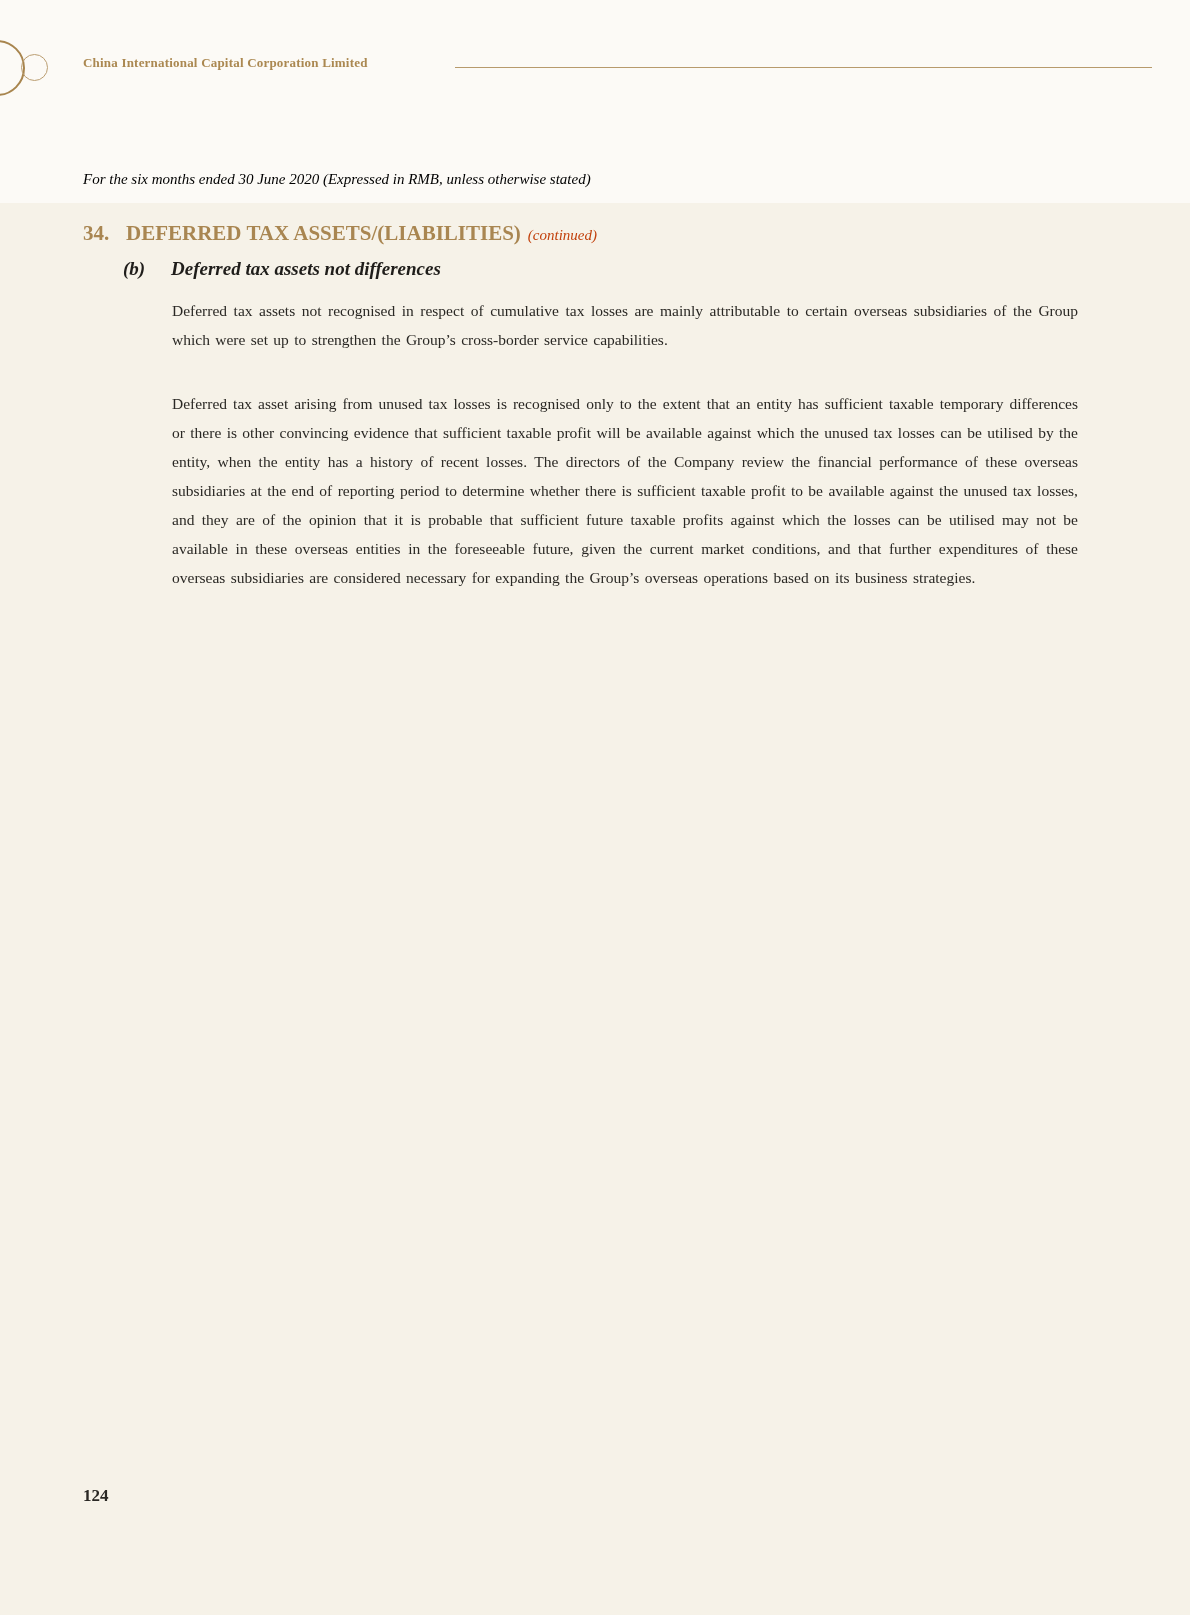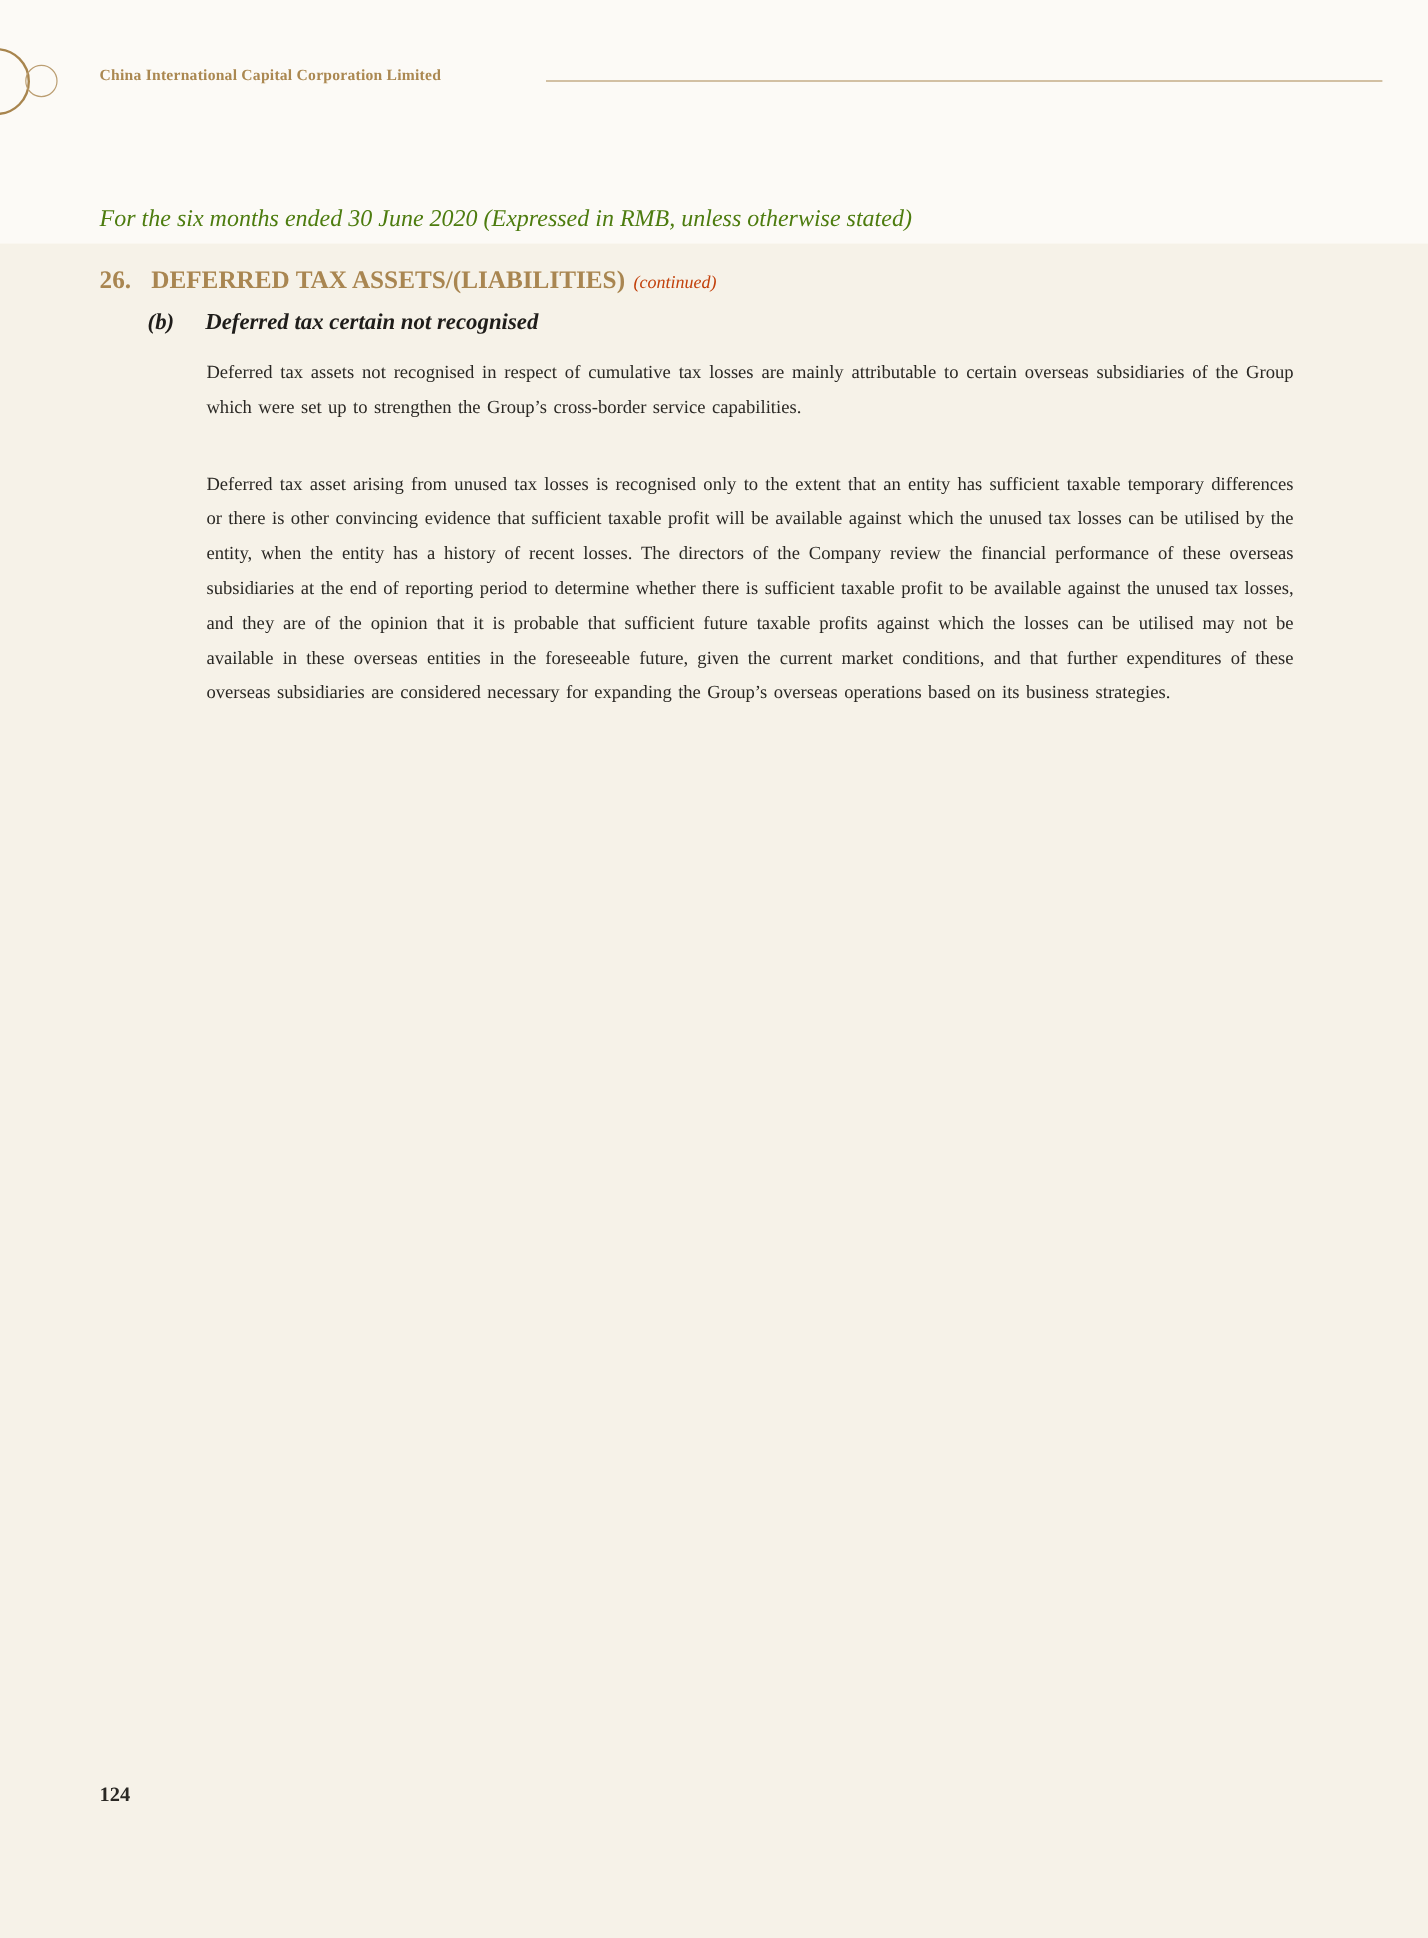--- a/index.html
+++ b/index.html
@@ -66,23 +66,23 @@
     width: 1030px;
     font-size: 35px;
     font-weight: bold;
     color: #b08c52;
     letter-spacing: -0.2px;
     white-space: nowrap;
   }
   .doc-subtitle {
     position: absolute;
     left: 83px; top: 171px;
-    font-size: 20px;
+    font-size: 15px;
     font-style: italic;
-    color: #4d7c0f;
+    color: #000000;
     white-space: nowrap;
   }
   .section-heading {
     position: absolute;
     left: 83px; top: 221px;
     font-size: 21px;
     font-weight: bold;
     color: #a98651;
     white-space: nowrap;
   }
@@ -145,25 +145,25 @@
   </div>
 
   <div class="company-name">China International Capital Corporation Limited</div>
 
   <div class="header-rule"></div>
 
 
   <div class="doc-subtitle">For the six months ended 30 June 2020 (Expressed in RMB, unless otherwise stated)</div>
 
   <div class="section-heading">
-    <span class="sec-num">26.</span><span>DEFERRED TAX ASSETS/(LIABILITIES)</span><span class="sec-continued">(continued)</span>
+    <span class="sec-num">34.</span><span>DEFERRED TAX ASSETS/(LIABILITIES)</span><span class="sec-continued">(continued)</span>
   </div>
 
   <div class="subsection-heading">
-    <span class="sub-label">(b)</span><span>Deferred tax certain not recognised</span>
+    <span class="sub-label">(b)</span><span>Deferred tax assets not differences</span>
   </div>
 
   <div class="body-copy">
     <p>Deferred tax assets not recognised in respect of cumulative tax losses are mainly attributable to certain overseas subsidiaries of the Group which were set up to strengthen the Group’s cross-border service capabilities.</p>
     <p>Deferred tax asset arising from unused tax losses is recognised only to the extent that an entity has sufficient taxable temporary differences or there is other convincing evidence that sufficient taxable profit will be available against which the unused tax losses can be utilised by the entity, when the entity has a history of recent losses. The directors of the Company review the financial performance of these overseas subsidiaries at the end of reporting period to determine whether there is sufficient taxable profit to be available against the unused tax losses, and they are of the opinion that it is probable that sufficient future taxable profits against which the losses can be utilised may not be available in these overseas entities in the foreseeable future, given the current market conditions, and that further expenditures of these overseas subsidiaries are considered necessary for expanding the Group’s overseas operations based on its business strategies.</p>
   </div>
 
   <div class="page-number">124</div>
 
 </div>

